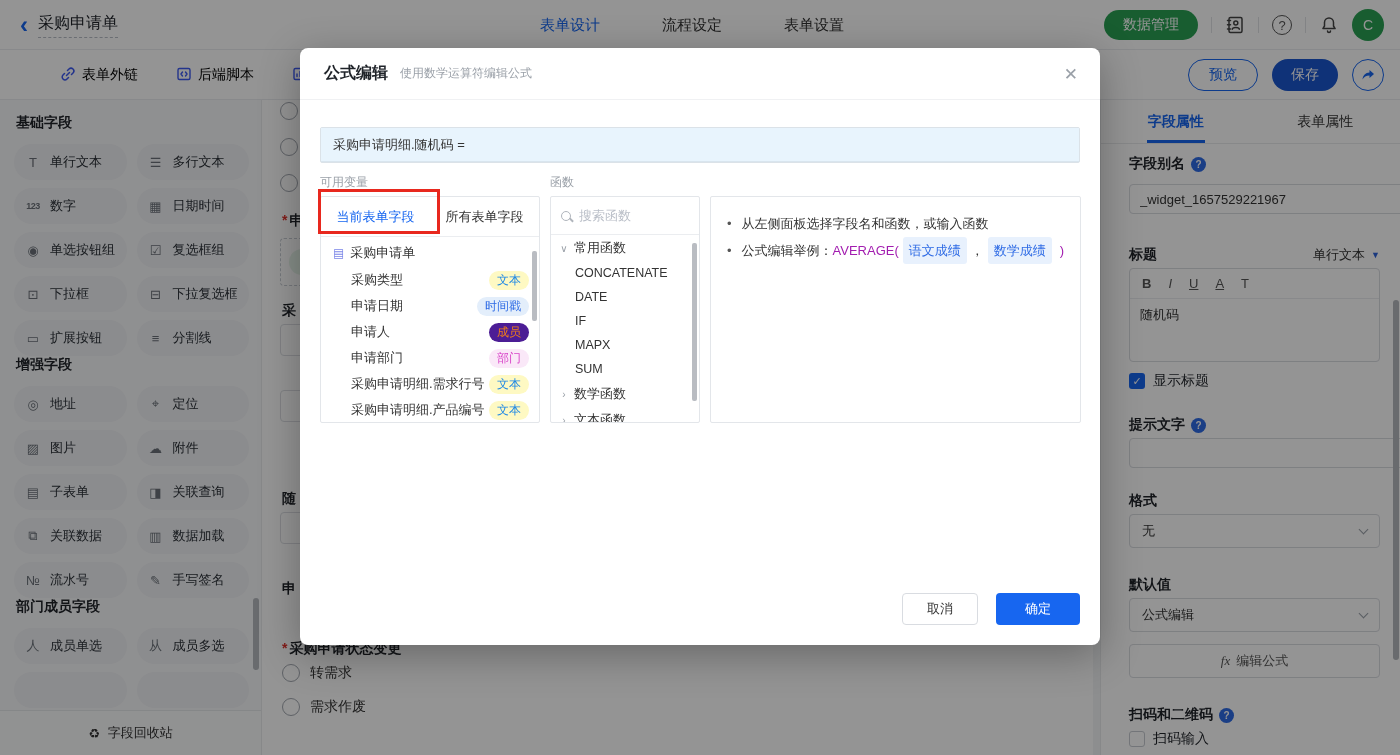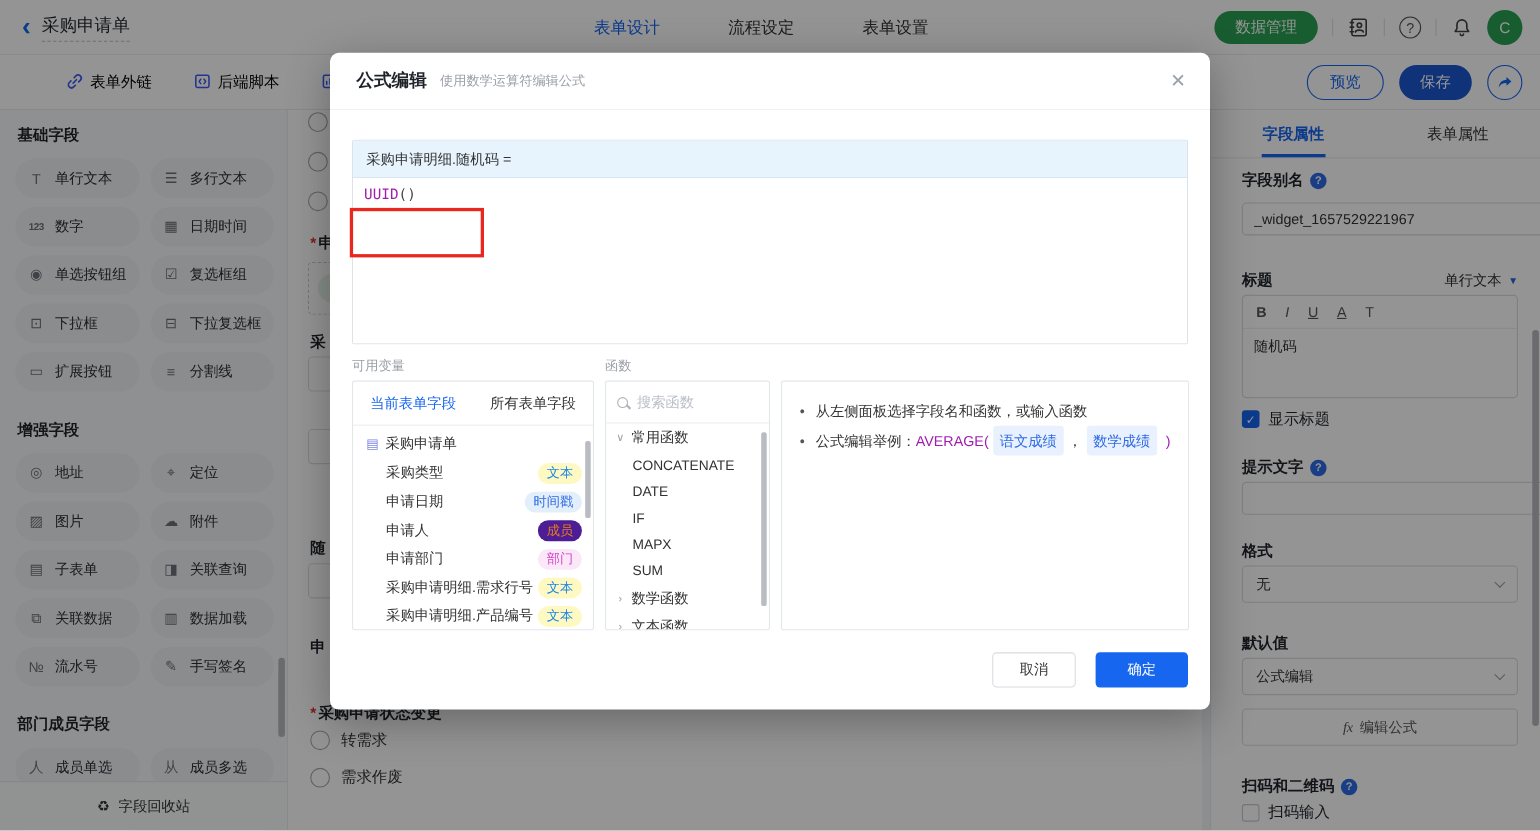--- a/index.html
+++ b/index.html
@@ -24,21 +24,21 @@
 .subbar{position:absolute;top:50px;left:0;right:0;height:50px;background:#fff;border-bottom:1px solid #ebedf0;z-index:1}
 .sb-left{position:absolute;left:60px;top:0;height:50px;display:flex;gap:38px;align-items:center}
 .sb-item{display:flex;gap:6px;align-items:flex-start;color:#000000;font-size:14px;cursor:pointer}
 .sb-right{position:absolute;right:16px;top:0;height:50px;display:flex;gap:14px;align-items:center}
 .btn-preview{width:70px;height:32px;border-radius:16px;border:1px solid #1766f0;color:#1766f0;background:#fff;font-size:14px;cursor:pointer}
 .btn-save{width:66px;height:32px;border-radius:16px;border:none;background:#1a56cf;color:#fff;font-size:14px;cursor:pointer}
 .btn-share{width:32px;height:32px;border-radius:50%;border:1px solid #1766f0;background:#fff;display:flex;align-items:center;justify-content:center;cursor:pointer}
 
 .sidebar{position:absolute;top:100px;left:0;bottom:0;width:262px;background:#f7f8fa;border-right:1px solid #e8eaed;padding:14px 12px 0 14px;overflow:hidden}
 .sec-title{font-size:14px;font-weight:700;color:#1f2329;margin:0 0 12px 2px}
-.sec-title.mt{margin-top:26px}
+.sec-title.mt{}
 .pgrid{display:grid;grid-template-columns:1fr 1fr;gap:8px 10px}
 .pill{display:flex;align-items:center;gap:8px;height:36px;background:#eff1f4;border-radius:18px;padding:0 10px;font-size:13px;color:#2a2f36;cursor:pointer;overflow:hidden}
 .picon{width:18px;text-align:center;color:#6b7179;font-size:13px;flex:none}
 .picon.small{font-size:9px;font-weight:700;letter-spacing:-.5px}
 .recycle-bar{position:absolute;left:0;right:0;bottom:0;height:45px;background:#fafbfc;border-top:1px solid #e6e8eb;display:flex;align-items:center;justify-content:center;gap:8px;font-size:13px;color:#333;cursor:pointer}
 .side-thumb{position:absolute;right:2px;top:498px;width:6px;height:72px;background:#b5b8bd;border-radius:3px}
 
 .canvas{position:absolute;left:262px;top:100px;width:831px;bottom:0;background:#fff;overflow:hidden}
 .radio-dot{position:absolute;left:18px;width:18px;height:18px;border:1.5px solid #a3a8b0;border-radius:50%;background:#fff}
 .flabel{position:absolute;left:20px;font-size:14px;font-weight:700;color:#1f2329;white-space:nowrap}
@@ -409,23 +409,20 @@
     <div class="m-head">
       <span class="m-title">公式编辑</span>
       <span class="m-sub">使用数学运算符编辑公式</span>
       <span class="m-close">✕</span>
     </div>
     <div class="m-body">
       <div class="fbox">
         <div class="fbar">
             <span>采购申请明细.随机码 =</span>
           </div>
-        <div class="fedit">
-          <span class="fn-purple">UUID</span><span class="fn-dark">()</span>
-        </div>
       </div>
       <div class="redbox"></div>
 
       <div class="cols">
         <div class="c1">
           <div class="col-label">可用变量</div>
           <div class="panel">
             <div class="vtabs">
               <span class="vtab active">当前表单字段</span>
               <span class="vtab">所有表单字段</span>

